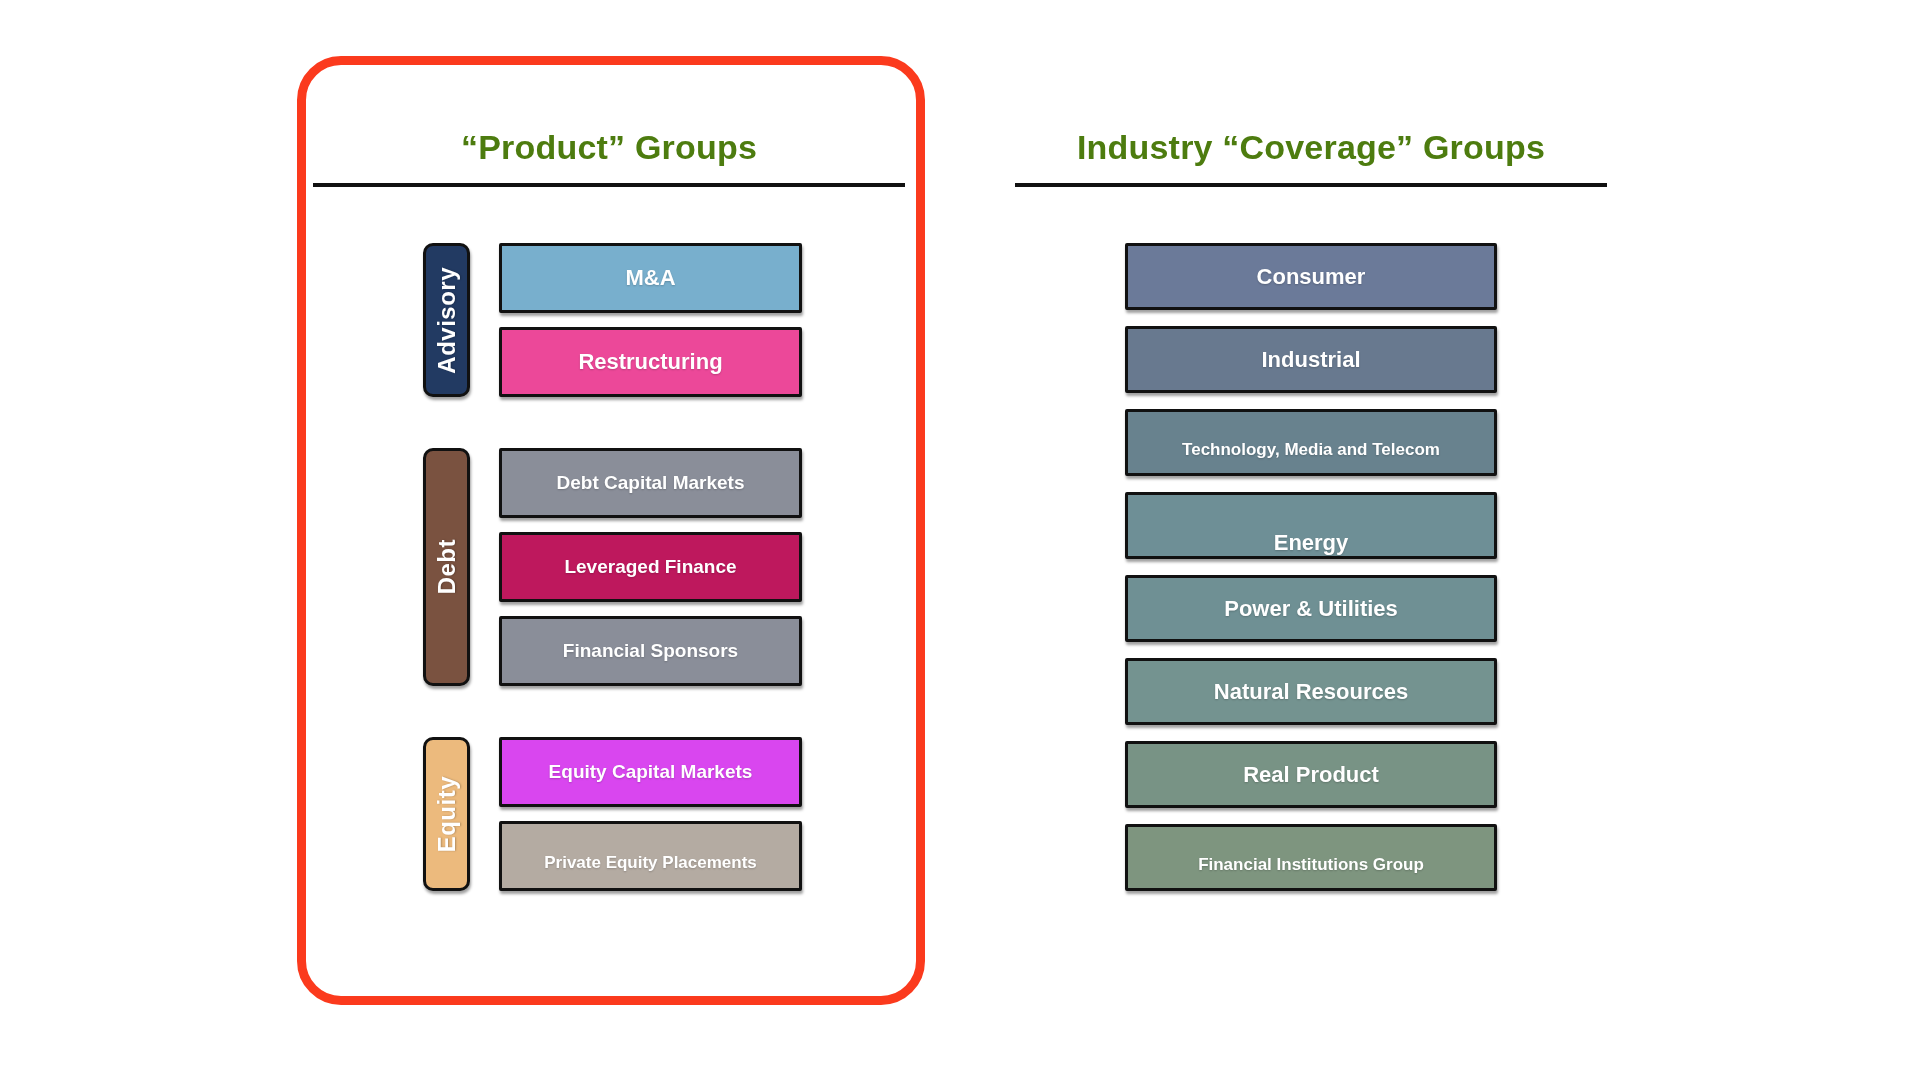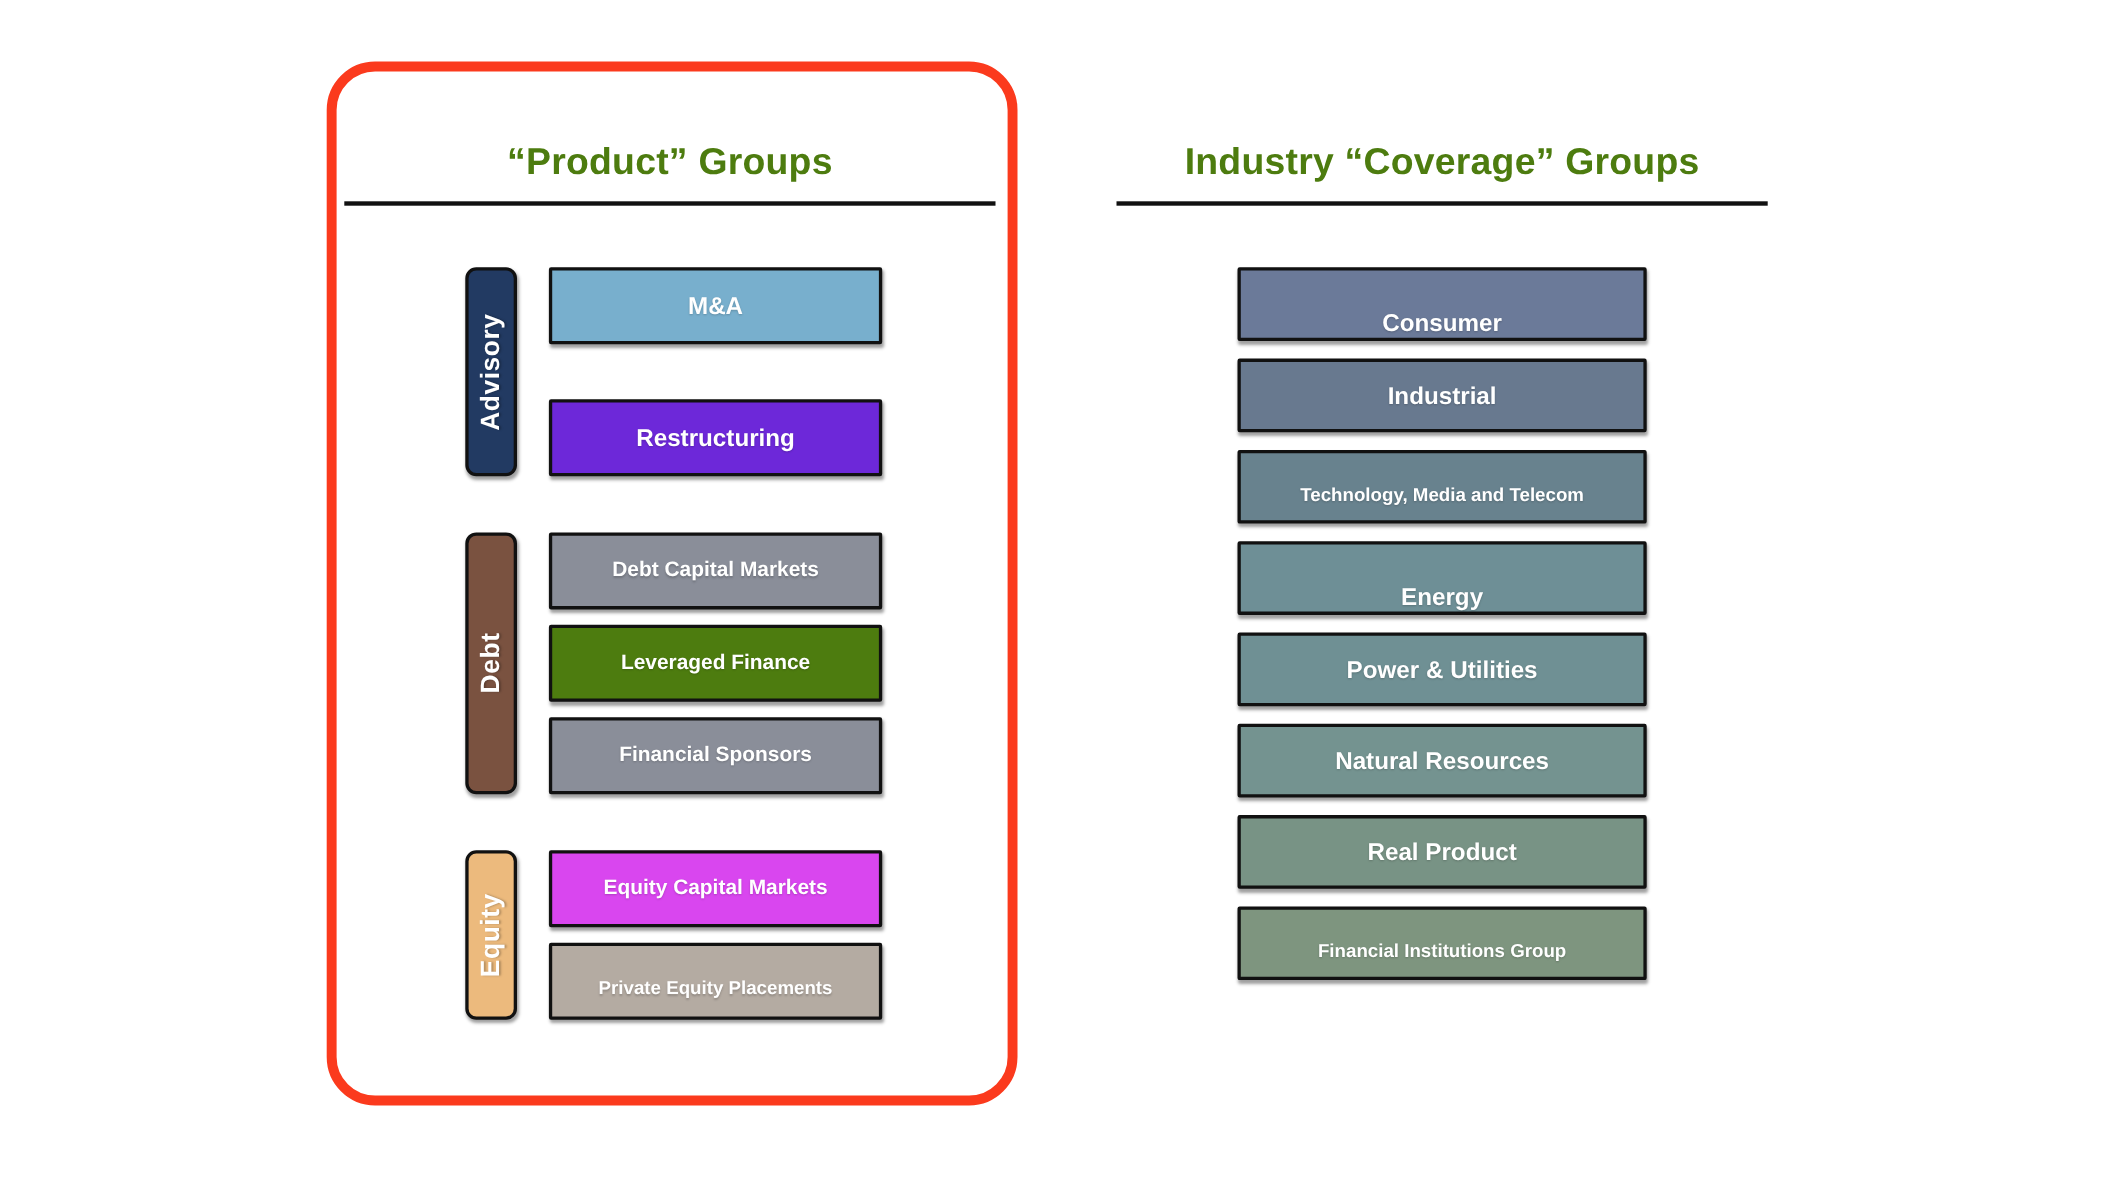--- a/index.html
+++ b/index.html
@@ -71,34 +71,34 @@
 
   <div class="pg-col" id="pg-col">
       <div class="pg-group">
     <div class="pg-label" style="background: rgb(34, 58, 98);">
       <span class="pg-label-text">Advisory</span>
     </div>
     <div class="pg-boxes">
           <div class="box lg" style="background: rgb(120, 175, 205);">
     <span class="box-text">M&amp;A</span>
   </div>
-          <div class="box lg" style="background: #6d28d9; margin-top: 36px;">
+          <div class="box lg" style="background: #ec4899;">
     <span class="box-text">Restructuring</span>
   </div>
         </div>
   </div>
       <div class="pg-group">
     <div class="pg-label" style="background: rgb(122, 82, 64);">
       <span class="pg-label-text">Debt</span>
     </div>
     <div class="pg-boxes">
           <div class="box md" style="background: rgb(138, 142, 153);">
     <span class="box-text">Debt Capital Markets</span>
   </div>
-          <div class="box md" style="background: #4d7c0f;">
+          <div class="box md" style="background: #be185d;">
     <span class="box-text">Leveraged Finance</span>
   </div>
           <div class="box md" style="background: rgb(138, 142, 153);">
     <span class="box-text">Financial Sponsors</span>
   </div>
         </div>
   </div>
       <div class="pg-group">
     <div class="pg-label" style="background: rgb(236, 186, 125);">
       <span class="pg-label-text">Equity</span>
@@ -108,21 +108,21 @@
     <span class="box-text">Equity Capital Markets</span>
   </div>
           <div class="box sm" style="background: rgb(180, 171, 162);">
     <span class="box-text">Private Equity Placements</span>
   </div>
         </div>
   </div>
     </div>
 
   <div class="cov-col" id="cov-col">
-      <div class="box lg" style="background: rgb(107, 122, 153); align-items: flex-end;">
+      <div class="box lg" style="background: rgb(107, 122, 153);">
     <span class="box-text">Consumer</span>
   </div>
       <div class="box lg" style="background: rgb(104, 121, 143);">
     <span class="box-text">Industrial</span>
   </div>
       <div class="box sm" style="background: rgb(104, 130, 142);">
     <span class="box-text">Technology, Media and Telecom</span>
   </div>
       <div class="box lg" style="background: rgb(110, 143, 150); align-items: flex-end;">
     <span class="box-text">Energy</span>

